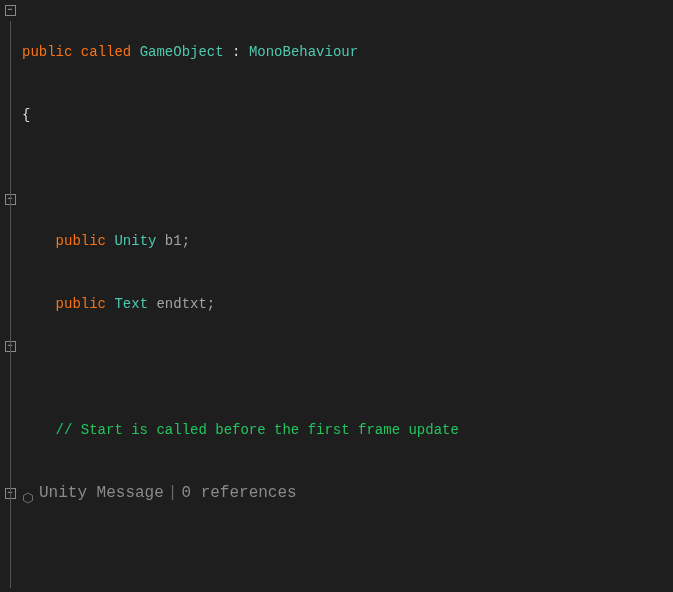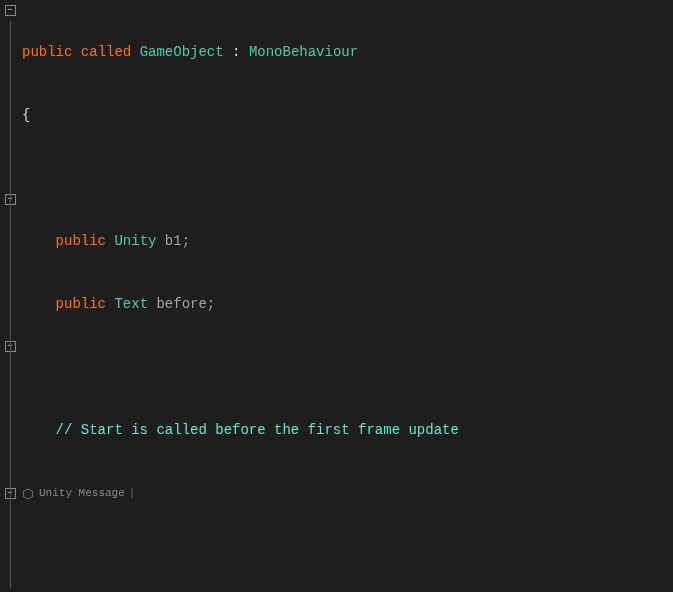--- a/index.html
+++ b/index.html
@@ -52,29 +52,29 @@
   }
   .code {
     flex: 1;
     white-space: pre;
     padding-left: 2px;
     position: relative;
   }
   .line { height: 21px; }
   .kw { color: #f97316; }
   .type { color: #4ec9b0; }
-  .comment { color: #5eead4; }
+  .comment { color: #22c55e; }
   .punct { color: #dcdcdc; }
   .ident { color: #a3a3a3; }
   .codelens {
     color: #8a8a8a;
-    font-size: 11px;
+    font-size: 16px;
     height: 21px;
     display: flex;
-    align-items: center;
+    align-items: flex-end;
     padding-left: 0;
   }
   .codelens-icon {
     display: inline-flex;
     align-items: center;
     margin-right: 5px;
   }
   .sep { color: #666; margin: 0 4px; }
 </style>
 </head>
@@ -169,26 +169,26 @@
     <div class="gutter-line">
         <div class="vline"></div>
       </div>
   </div>
 
   <div class="code">
     <div class="line"><span class="kw">public</span> <span class="kw">called</span> <span class="type">GameObject</span> <span class="punct">:</span> <span class="type">MonoBehaviour</span></div>
     <div class="line"><span class="punct">{</span></div>
     <div class="line">&nbsp;</div>
     <div class="line">    <span class="kw">public</span> <span class="type">Unity</span> <span class="ident">b1;</span></div>
-    <div class="line">    <span class="kw">public</span> <span class="type">Text</span> <span class="ident">before;</span></div>
+    <div class="line">    <span class="kw">public</span> <span class="type">Text</span> <span class="ident">endtxt;</span></div>
     <div class="line">&nbsp;</div>
     <div class="line">    <span class="comment">// Start is called before the first frame update</span></div>
     <div class="codelens">    <span class="codelens-icon"><svg width="12" height="12" viewBox="0 0 24 24">
             <polygon points="12,2 21,7 21,17 12,22 3,17 3,7" fill="none" stroke="#8a8a8a" stroke-width="1.5"></polygon>
-          </svg></span><span>Unity Message</span><span class="sep">|</span></div>
+          </svg></span><span>Unity Message</span><span class="sep">|</span><span>0 references</span></div>
     
     
     
     
     
     
     
     
     
     

